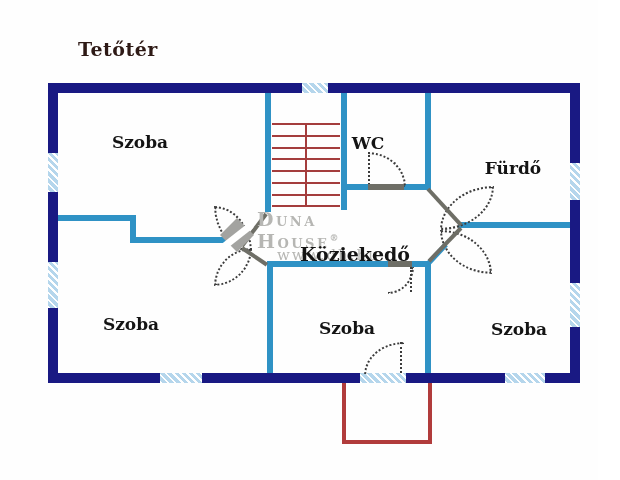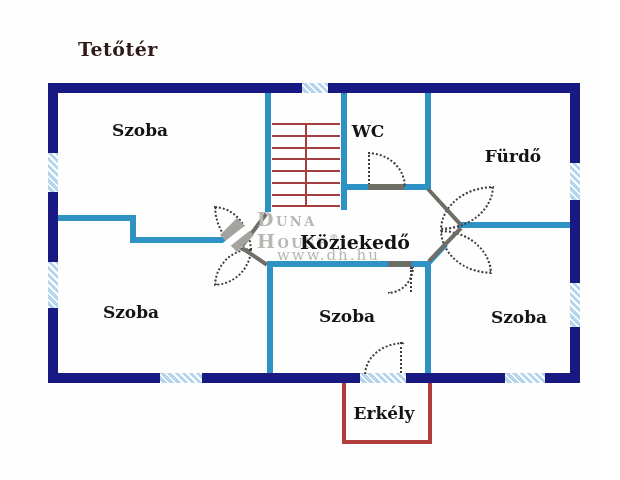--- a/index.html
+++ b/index.html
@@ -10,21 +10,21 @@
   .win{position:absolute;z-index:4;background:repeating-linear-gradient(45deg,#ffffff 0px,#ffffff 2px,var(--window_fill) 2px,var(--window_fill) 5px);}
   .leaf{position:absolute;height:4px;background:var(--door_gray);transform-origin:0 50%;z-index:5;}
   .tleaf{position:absolute;height:5px;background:var(--inner_wall);transform-origin:0 50%;z-index:4;}
   .sill{position:absolute;background:var(--door_gray);z-index:5;}
   .arc{position:absolute;z-index:4;border:0 dotted var(--arc_dot);}
   .petal{position:absolute;z-index:4;border:2px dotted var(--arc_dot);}
   .hinge{position:absolute;z-index:4;width:0;border-left:2px dotted var(--arc_dot);}
   .tread{position:absolute;background:var(--stair_red);z-index:3;}
   .bal{position:absolute;background:var(--balcony_red);z-index:2;}
   .lbl{position:absolute;z-index:8;font-weight:bold;color:var(--label_color);
-       text-align:center;font-size:17px;white-space:nowrap;}
+       text-align:center;font-size:17px;white-space:nowrap;margin-top:12px;}
   #title{position:absolute;left:78px;top:38px;z-index:8;font-weight:bold;
          font-size:19px;color:var(--title_color);letter-spacing:0.5px;}
   #wm{position:absolute;z-index:6;color:var(--watermark_gray);}
   #wm-brand{position:absolute;left:257px;top:208px;font-variant:small-caps;font-weight:bold;
             font-size:19px;letter-spacing:2.5px;color:var(--watermark_gray);}
   #wm-reg{font-size:9px;vertical-align:super;letter-spacing:0;}
   #wm-url{position:absolute;left:277px;top:246px;font-size:15px;letter-spacing:2px;
           color:var(--watermark_gray);}
   #wm-logo{position:absolute;left:219px;top:219px;width:38px;height:34px;}
   #wm-logo .d1{position:absolute;left:6px;top:4px;width:24px;height:24px;
@@ -109,15 +109,14 @@
     <div id="wm-url">www.dh.hu</div>
   </div>
 
   <div class="lbl" style="left:90px;top:120px;width:100px">Szoba</div>
   <div class="lbl" style="left:338px;top:121px;width:60px">WC</div>
   <div class="lbl" style="left:463px;top:146px;width:100px">Fürdő</div>
   <div class="lbl" style="left:295px;top:231px;width:120px;font-size:19px">Köziekedő</div>
   <div class="lbl" style="left:81px;top:302px;width:100px">Szoba</div>
   <div class="lbl" style="left:297px;top:306px;width:100px">Szoba</div>
   <div class="lbl" style="left:469px;top:307px;width:100px">Szoba</div>
-  <div class="lbl" style="left:334px;top:403px;width:100px">Erkély</div>
 
 </div>
 
 </body></html>

